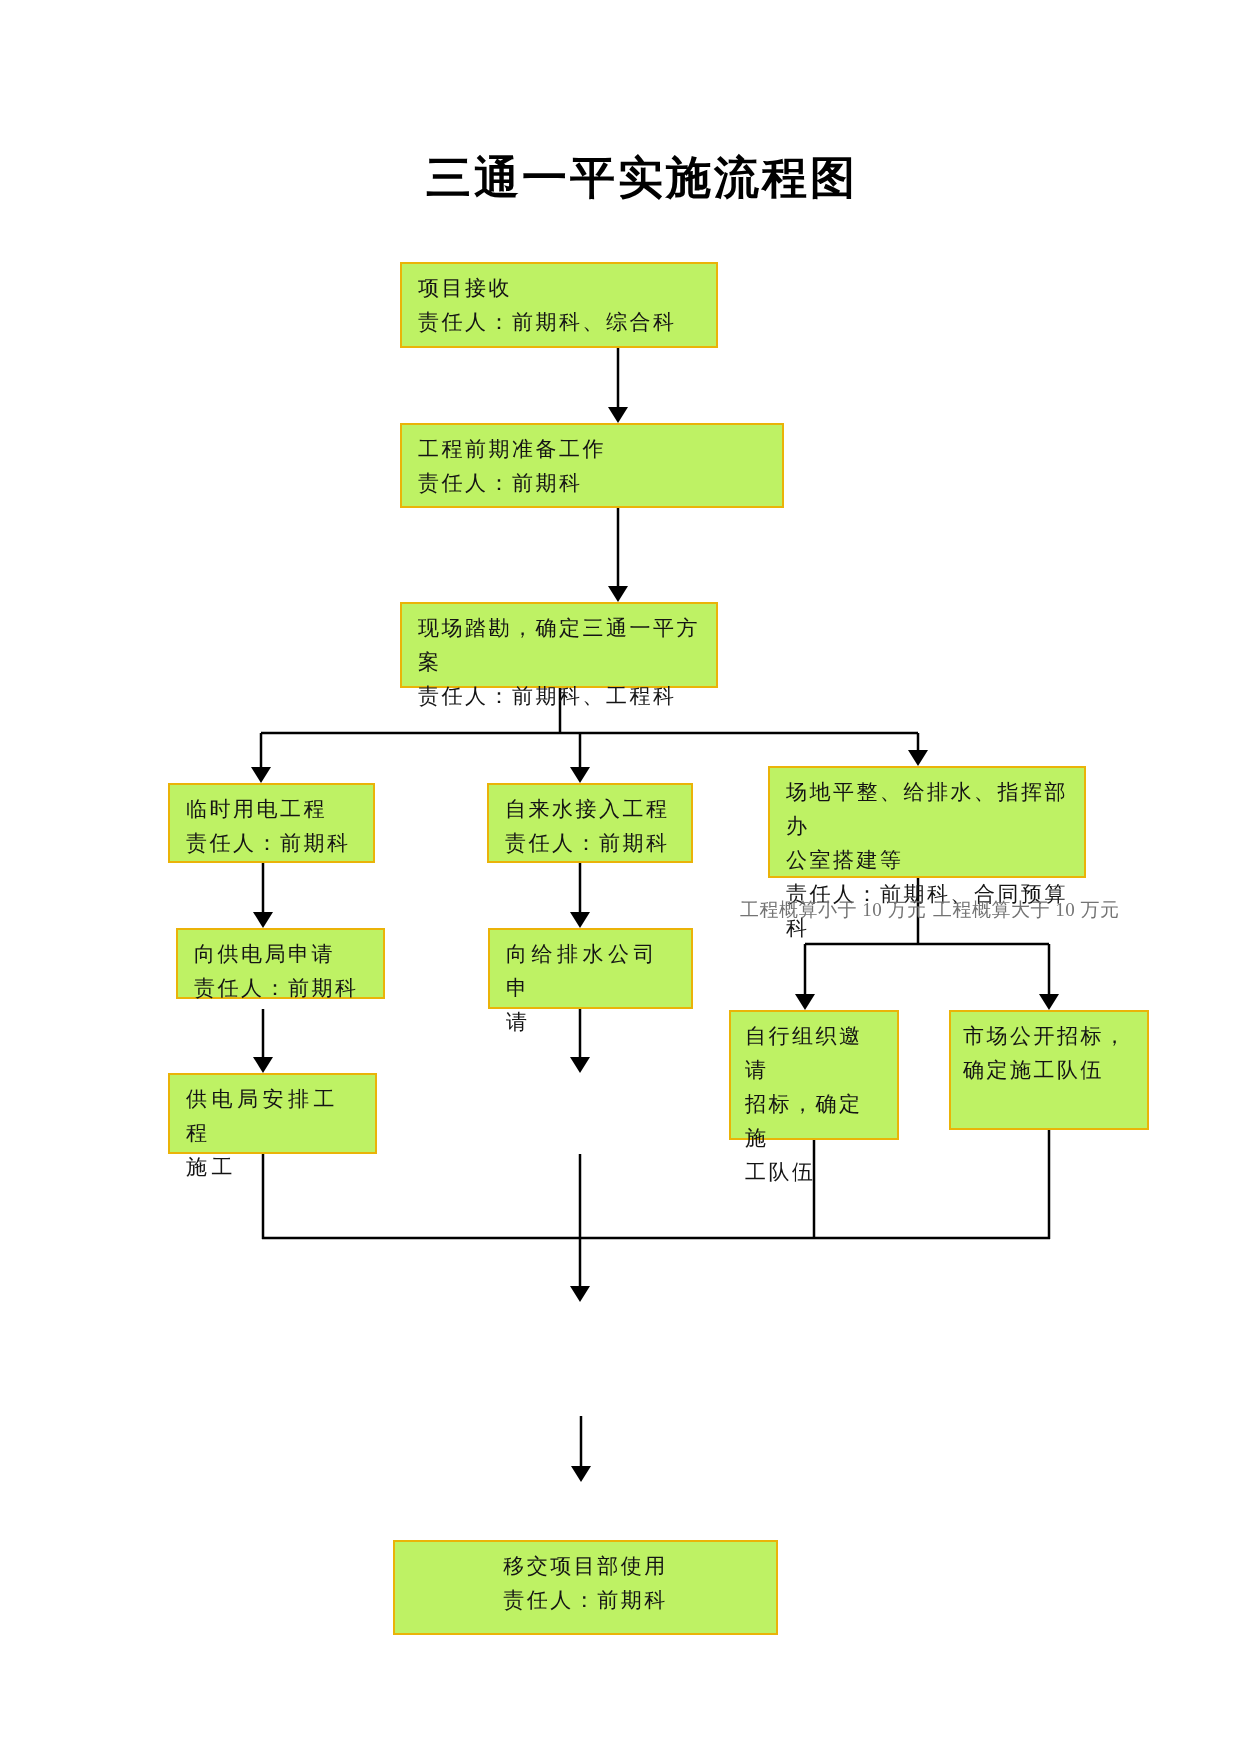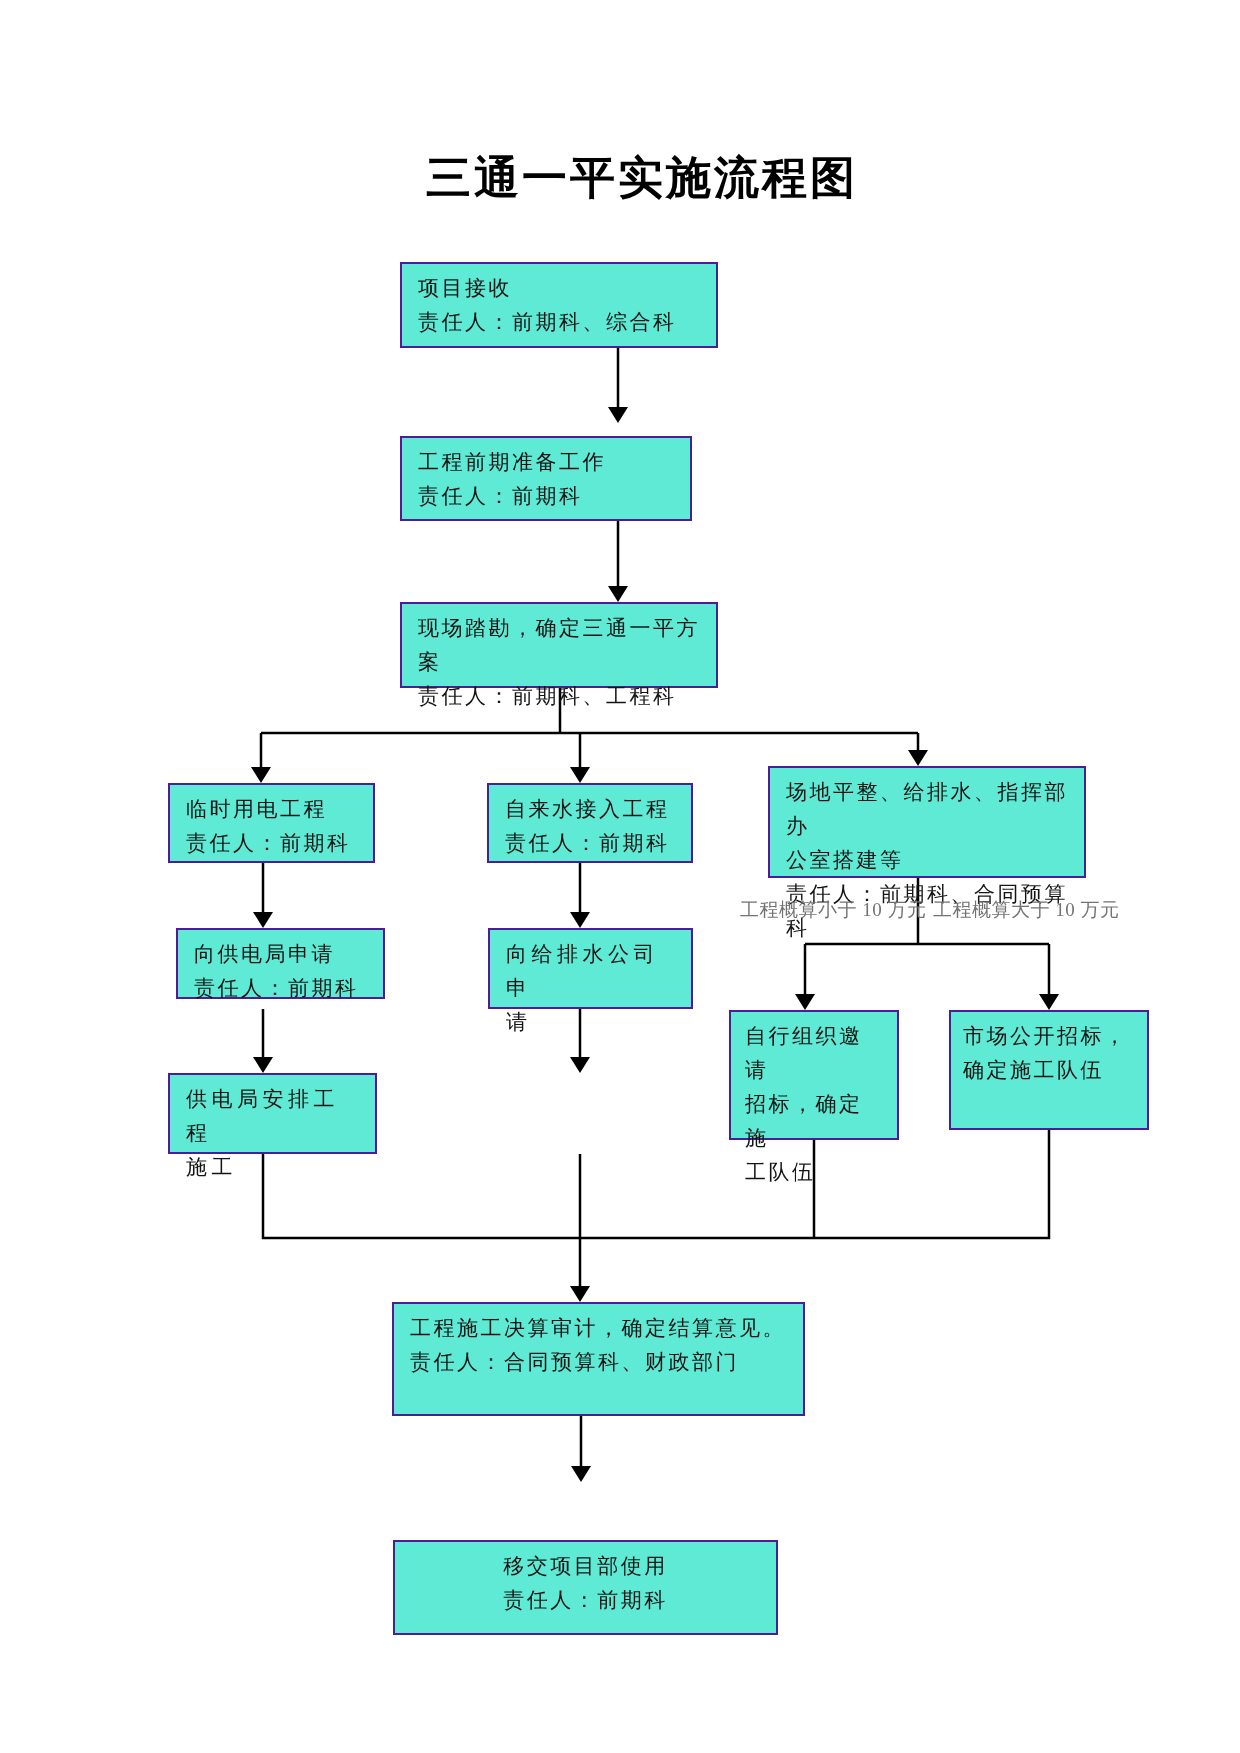--- a/index.html
+++ b/index.html
@@ -19,22 +19,22 @@
     width: 1240px;
     text-align: center;
     font-family: "Liberation Sans", "DejaVu Sans", sans-serif;
     font-weight: bold;
     font-size: 45px;
     letter-spacing: 3px;
     color: #000000;
   }
   .node {
     position: absolute;
-    border: 2px solid #4c1d95;
-    background: #5eead4;
+    border: 2px solid #eab308;
+    background: #bef264;
     box-sizing: border-box;
   }
   .node-text {
     padding: 7px 16px;
     font-size: 21px;
     line-height: 34px;
     letter-spacing: 2.5px;
     white-space: pre-line;
   }
   .node-text.spread { letter-spacing: 4.5px; }
@@ -99,21 +99,21 @@
       <polygon points="570,1286 590,1286 580,1302"></polygon>
       <polygon points="571,1466 591,1466 581,1482"></polygon>
     </g>
   </svg>
 
   <div class="node" style="left:400px; top:262px; width:318px; height:86px">
     <div class="node-text">项目接收
 责任人：前期科、综合科</div>
   </div>
 
-  <div class="node" style="left:400px; top:436px; width:292px; height:85px">
+  <div class="node" style="left:400px; top:423px; width:384px; height:85px">
     <div class="node-text">工程前期准备工作
 责任人：前期科</div>
   </div>
 
   <div class="node" style="left:400px; top:602px; width:318px; height:86px">
     <div class="node-text">现场踏勘，确定三通一平方案
 责任人：前期科、工程科</div>
   </div>
 
   <div class="node" style="left:168px; top:783px; width:207px; height:80px">
@@ -156,23 +156,19 @@
     <div class="node-text" style="padding:7px 14px">自行组织邀请
 招标，确定施
 工队伍</div>
   </div>
 
   <div class="node" style="left:949px; top:1010px; width:200px; height:120px">
     <div class="node-text" style="padding:7px 12px">市场公开招标，
 确定施工队伍</div>
   </div>
 
-  <div class="node" style="left:392px; top:1302px; width:413px; height:114px">
-    <div class="node-text">工程施工决算审计，确定结算意见。
-责任人：合同预算科、财政部门</div>
-  </div>
 
   <div class="node center" style="left:393px; top:1540px; width:385px; height:95px">
     <div class="node-text">移交项目部使用
 责任人：前期科</div>
   </div>
 
 </div>
 
 </body></html>

